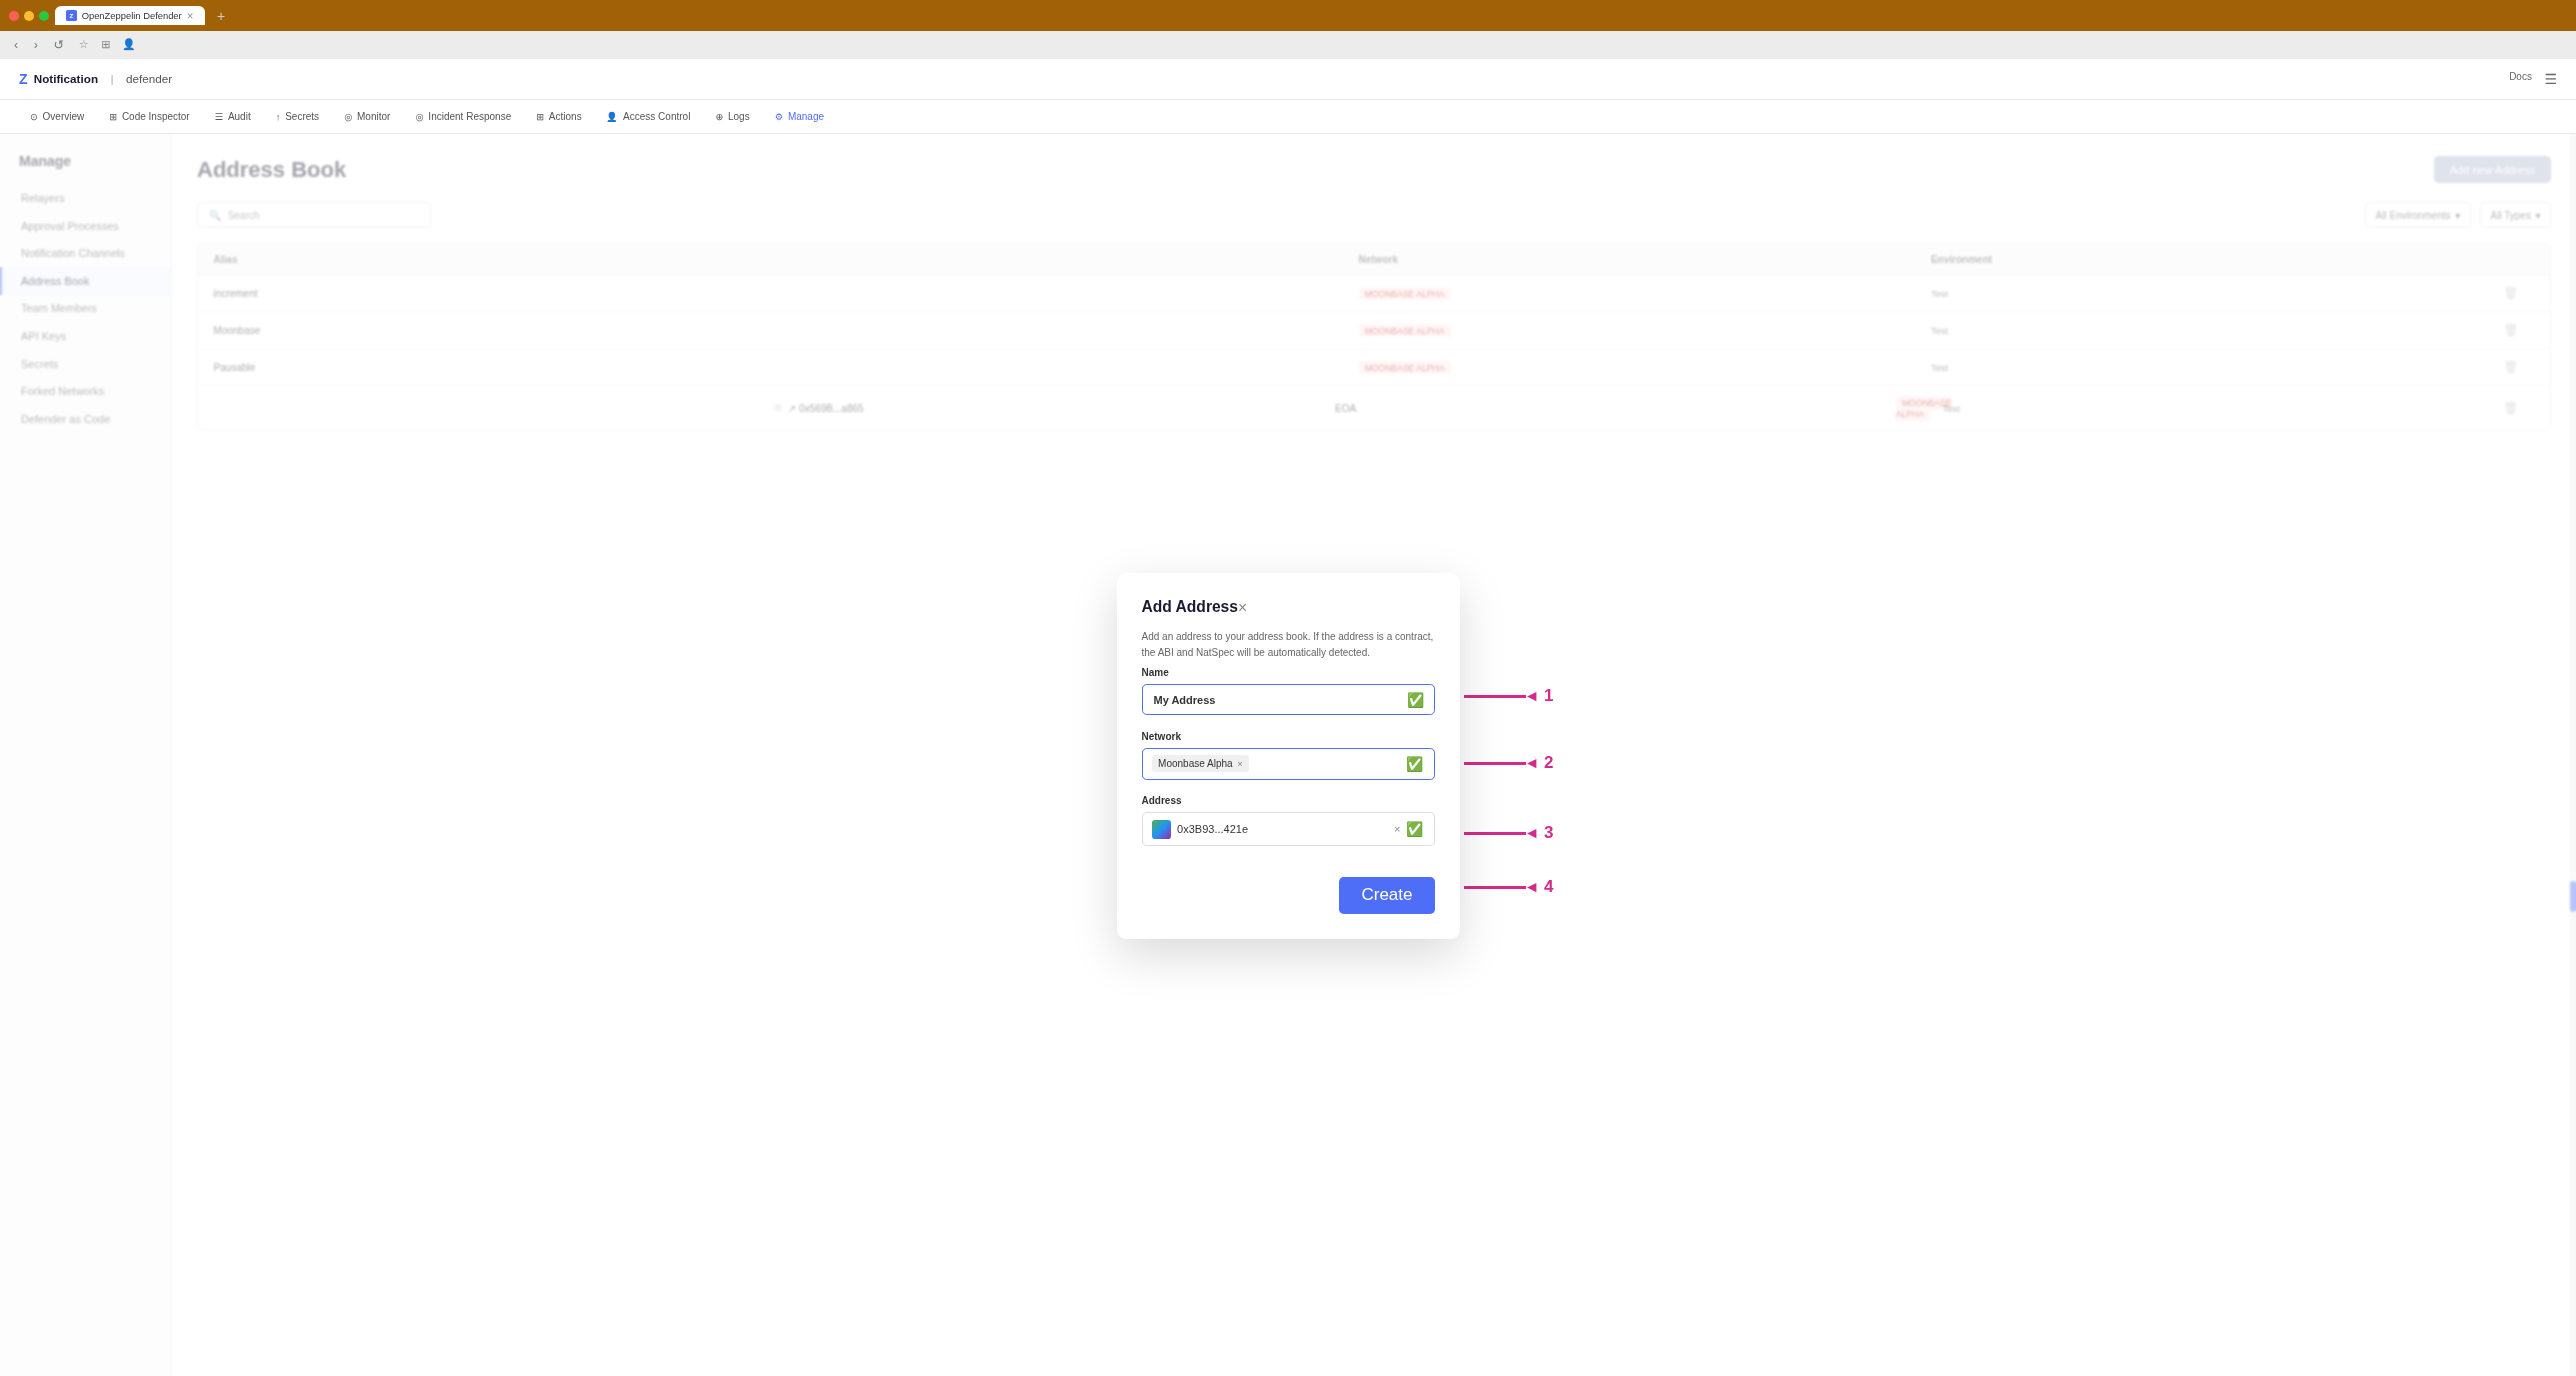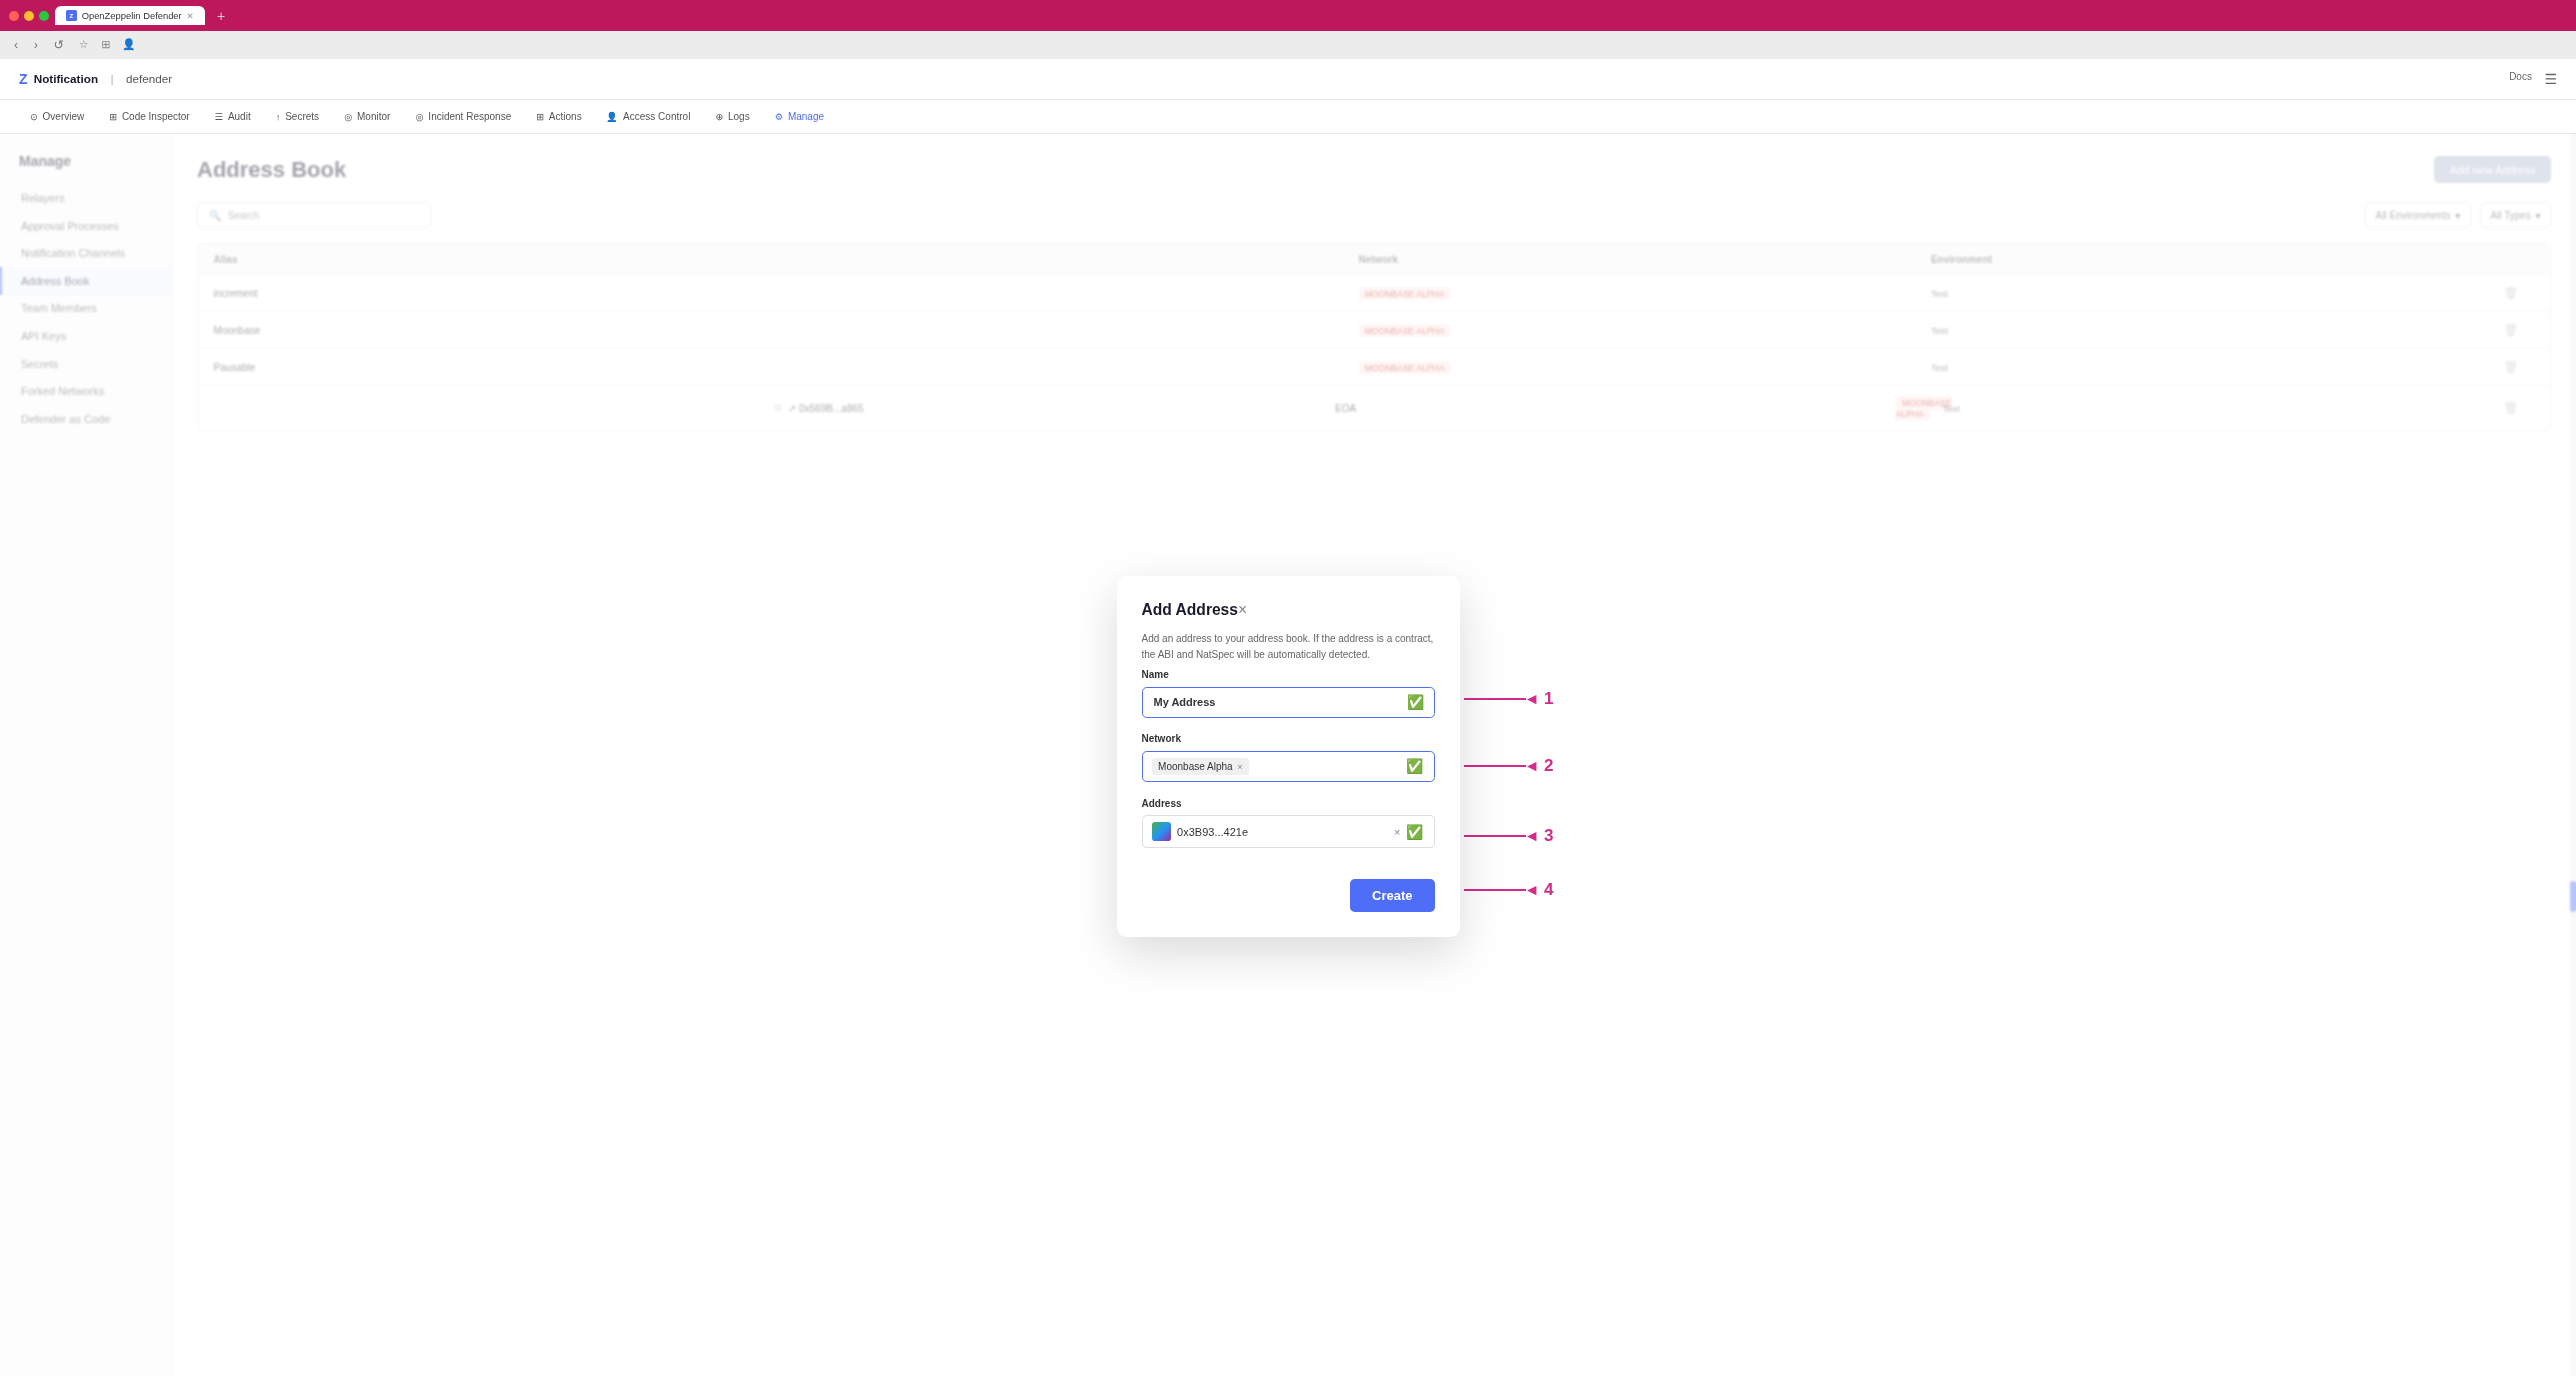--- a/index.html
+++ b/index.html
@@ -1,19 +1,19 @@
 <!DOCTYPE html>
 <html style="font-size:12.5px"><head>
   <meta charset="utf-8">
   <style>
     * { box-sizing: border-box; margin: 0; padding: 0; }
     body { font-family: -apple-system, BlinkMacSystemFont, 'Segoe UI', sans-serif; background: #f0f0f0; min-height: 100vh; overflow: hidden; }
 
     
-    .browser-chrome { background: #be185d; padding: 6.2px 9.4px; display: flex; align-items: center; gap: 6.2px; }
+    .browser-chrome { background: #a16207; padding: 6.2px 9.4px; display: flex; align-items: center; gap: 6.2px; }
     .browser-dots { display: flex; gap: 4.7px; }
     .dot { width: 10px; height: 10px; border-radius: 50%; }
     .dot.red { background: #ff5f57; }
     .dot.yellow { background: #febc2e; }
     .dot.green { background: #28c840; }
     .browser-tab { background: #ffffff; border-radius: 6.2px 6.2px 0 0; padding: 3.9px 11px; display: flex; align-items: center; gap: 4.7px; font-size: 9.4px; color: #333; min-width: 125px; }
     .browser-tab .favicon { width: 11px; height: 11px; background: #4f6ef7; border-radius: 1.6px; display: flex; align-items: center; justify-content: center; color: white; font-size: 6.2px; font-weight: bold; }
     .browser-tab .close-tab { margin-left: auto; color: #999; font-size: 8.6px; cursor: pointer; }
     .address-bar-row { background: #ececec; padding: 4.7px 9.4px; display: flex; align-items: center; gap: 6.2px; }
     .nav-btn { background: none; border: none; color: #777; font-size: 12.5px; cursor: pointer; padding: 1.6px 4.7px; }
@@ -89,21 +89,21 @@
     .network-tag-x { color: #888; cursor: pointer; font-size: 9.4px; }
     .network-check { position: absolute; right: 9.4px; color: #27ae60; font-size: 14px; }
 
     .address-input-wrapper { position: relative; display: flex; align-items: center; border: 1.2px solid #ddd; border-radius: 4.7px; padding: 6.2px 9.4px; gap: 6.2px; }
     .address-icon { width: 19px; height: 19px; border-radius: 3.1px; background: linear-gradient(135deg, #4caf50, #2196f3, #9c27b0); flex-shrink: 0; }
     .address-text { font-size: 11px; color: #333; flex: 1; }
     .address-x { color: #888; cursor: pointer; font-size: 11px; }
     .address-check { color: #27ae60; font-size: 14px; }
 
     .modal-footer { display: flex; justify-content: flex-end; margin-top: 19px; }
-    .create-btn { background: #4f6ef7; color: white; border: none; border-radius: 4.7px; padding: 8.6px 22px; font-size: 13px; font-weight: 700; cursor: pointer; margin-top: 12px; }
+    .create-btn { background: #4f6ef7; color: white; border: none; border-radius: 4.7px; padding: 8.6px 22px; font-size: 17px; font-weight: 400; cursor: pointer; margin-top: 12px; }
     .modal-wrapper { position: relative; }
 
     .scrollbar-track { position: absolute; right: 0; top: 0; bottom: 0; width: 6.2px; background: #f0f0f0; }
     .scrollbar-thumb { position: absolute; right: 0; top: 60%; width: 6.2px; height: 31px; background: #4f6ef7; border-radius: 3.1px; }
   </style>
 </head>
 <body>
 
 <div class="browser-chrome">
   <div class="browser-dots">

